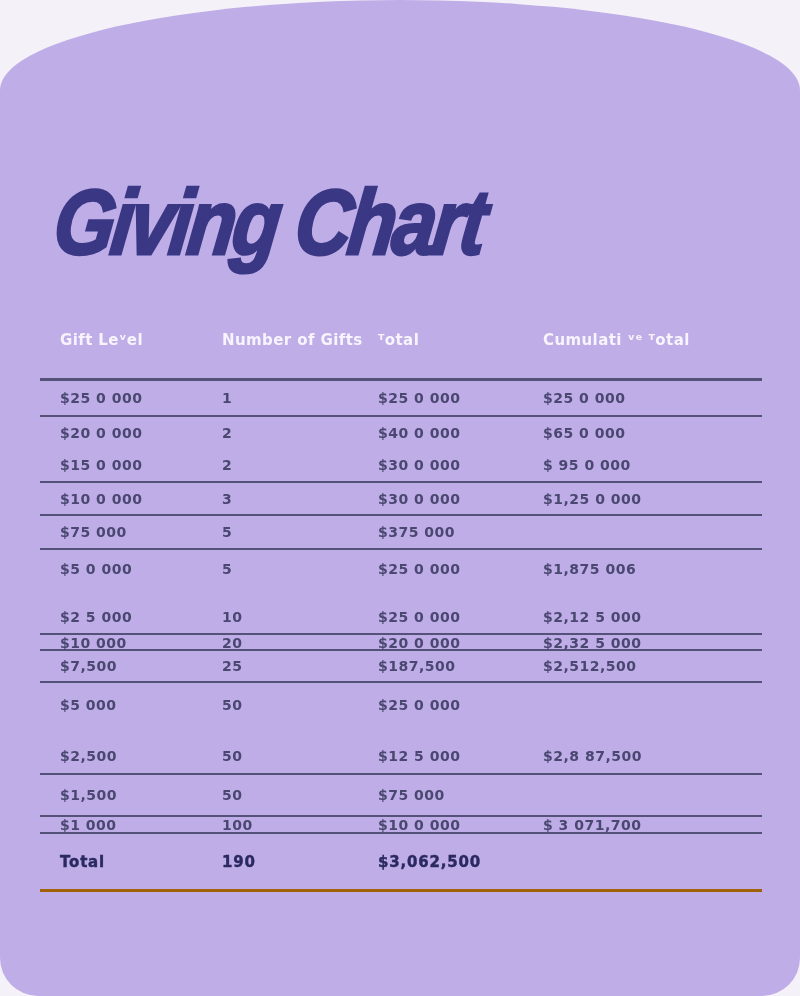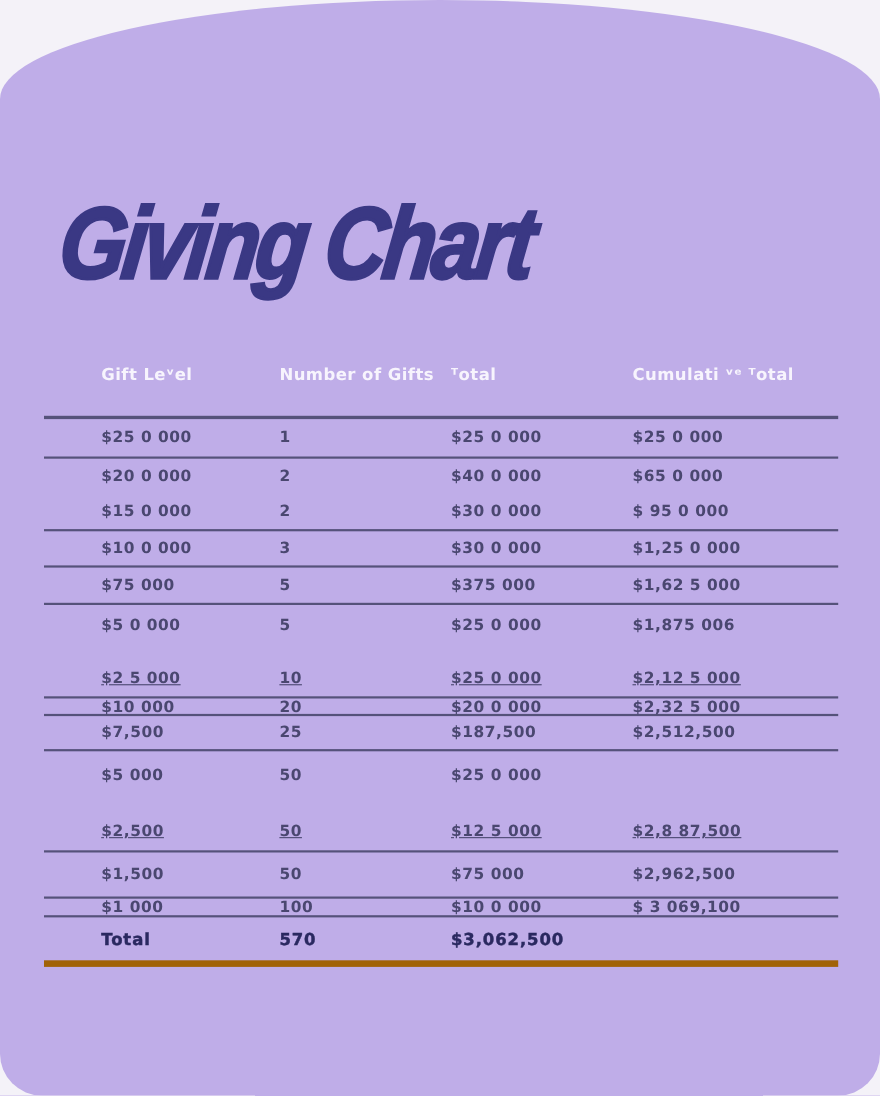--- a/index.html
+++ b/index.html
@@ -33,28 +33,28 @@
   }
 
   .thead {
     position:absolute; left:40px; right:38px; top:331px;
     color:#f7f4fd; font-weight:bold; font-size:15px; letter-spacing:0.4px;
   }
 
   .tbl {
     position:absolute; left:40px; right:38px; top:378px;
     border-top:3px solid #55527a;
-    border-bottom:6px solid #a16207;
+    border-bottom:3px solid #a16207;
     color:#4a4770; font-size:14px; font-weight:bold; letter-spacing:0.5px;
   }
   .trow { align-items:center; }
   .trow.rule { border-top:2px solid #55527a; }
-  .trow.pad { padding-top:13px;text-decoration:underline; }
+  .trow.pad { padding-top:13px; }
   .trow.total-row { color:#2a2960; font-size:15px; letter-spacing:0.8px; -webkit-text-stroke:0.4px #2a2960; }
-  .cell { white-space:pre;margin-left:32px; }
+  .cell { white-space:pre; }
 </style>
 </head>
 <body>
 
 <div class="stage">
   <div class="panel"></div>
 
   <div class="title">Giving Chart</div>
 
   <div class="thead">
@@ -91,21 +91,20 @@
       <div class="cell">$10 0 000</div>
       <div class="cell">3</div>
       <div class="cell">$30 0 000</div>
       <div class="cell">$1,25 0 000</div>
     </div>
 
     <div class="trow rule" style="height:34px">
       <div class="cell">$75 000</div>
       <div class="cell">5</div>
       <div class="cell">$375 000</div>
-      <div class="cell">$1,62 5 000</div>
     </div>
 
     <div class="trow rule" style="height:40px">
       <div class="cell">$5 0 000</div>
       <div class="cell">5</div>
       <div class="cell">$25 0 000</div>
       <div class="cell">$1,875 006</div>
     </div>
 
     <div class="trow pad" style="height:45px">
@@ -139,31 +138,30 @@
       <div class="cell">$2,500</div>
       <div class="cell">50</div>
       <div class="cell">$12 5 000</div>
       <div class="cell">$2,8 87,500</div>
     </div>
 
     <div class="trow rule" style="height:42px">
       <div class="cell">$1,500</div>
       <div class="cell">50</div>
       <div class="cell">$75 000</div>
-      <div class="cell">$2,962,500</div>
     </div>
 
     <div class="trow rule" style="height:17px">
       <div class="cell">$1 000</div>
       <div class="cell">100</div>
       <div class="cell">$10 0 000</div>
-      <div class="cell">$ 3 069,100</div>
+      <div class="cell">$ 3 071,700</div>
     </div>
 
-    <div class="trow rule total-row" style="height:41px">
+    <div class="trow rule total-row" style="height:57px">
       <div class="cell">Total</div>
-      <div class="cell">570</div>
+      <div class="cell">190</div>
       <div class="cell">$3,062,500</div>
       <div class="cell"></div>
     </div>
 
   </div>
 </div>
 
 </body></html>

